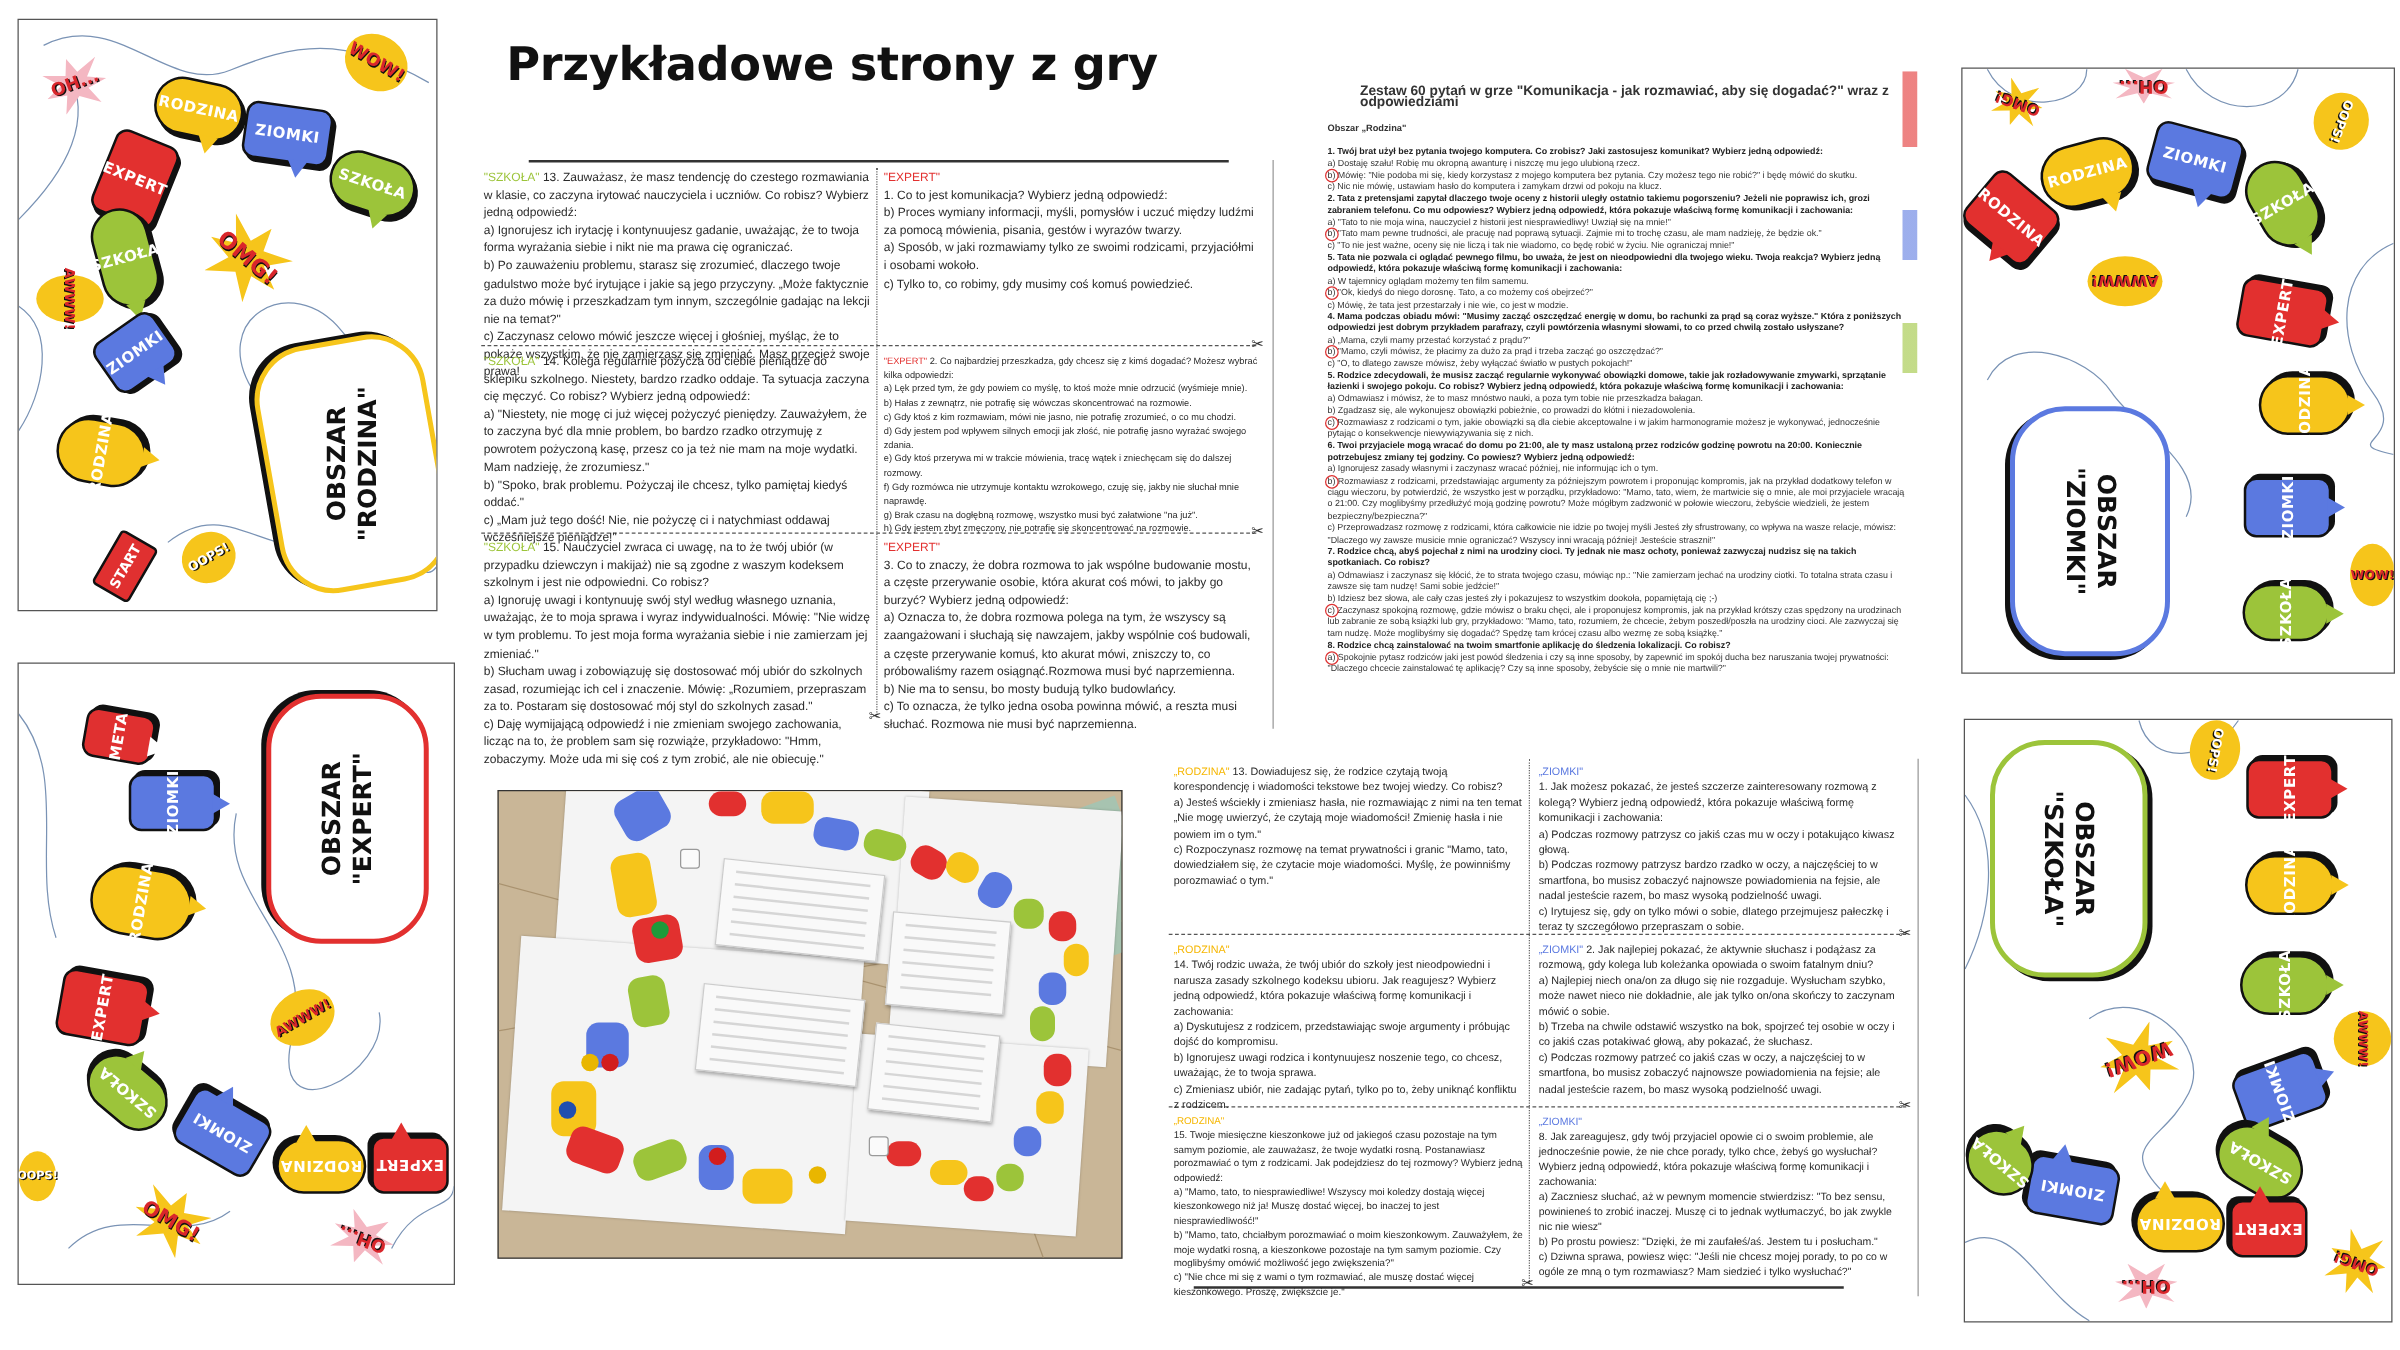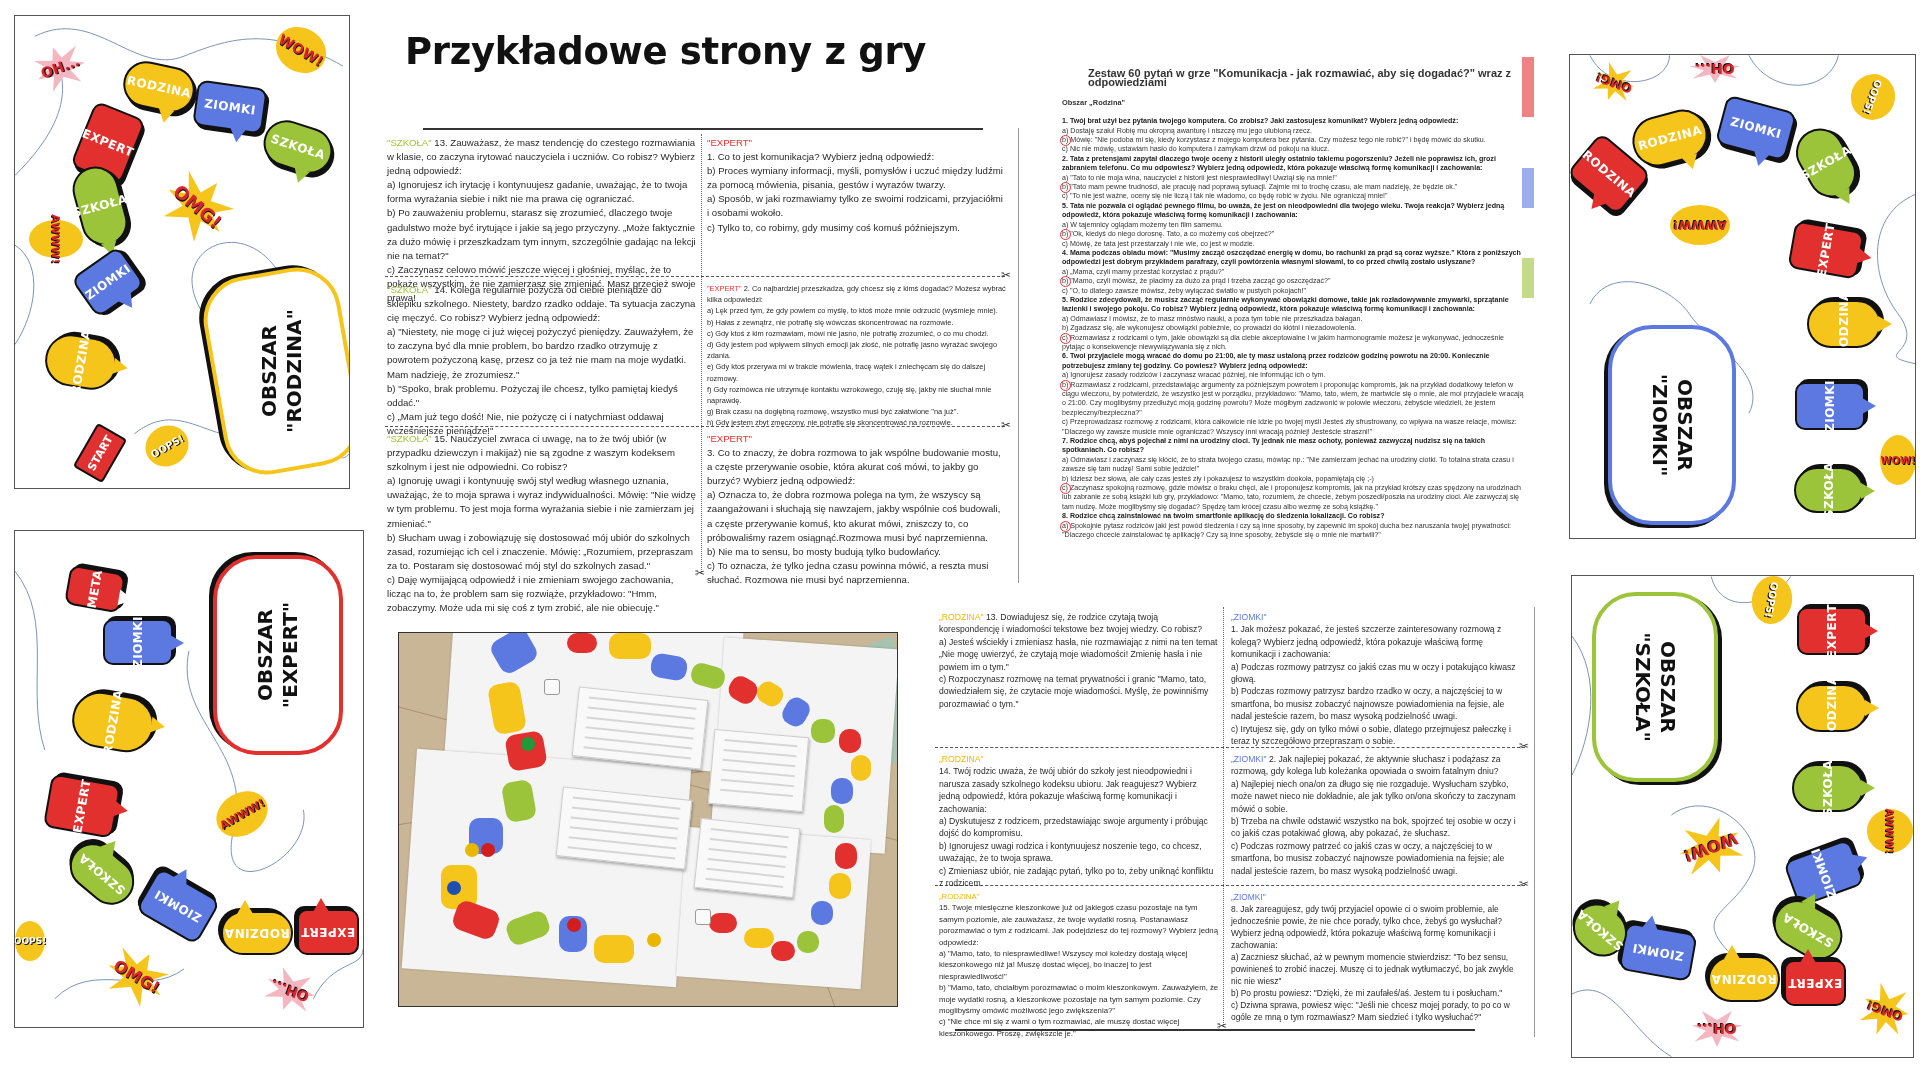--- a/index.html
+++ b/index.html
@@ -168,39 +168,39 @@
     <p>a) Ignoruję uwagi i kontynuuję swój styl według własnego uznania, uważając, że to moja sprawa i wyraz indywidualności. Mówię: "Nie widzę w tym problemu. To jest moja forma wyrażania siebie i nie zamierzam jej zmieniać."</p>
     <p>b) Słucham uwag i zobowiązuję się dostosować mój ubiór do szkolnych zasad, rozumiejąc ich cel i znaczenie. Mówię: „Rozumiem, przepraszam za to. Postaram się dostosować mój styl do szkolnych zasad."</p>
     <p>c) Daję wymijającą odpowiedź i nie zmieniam swojego zachowania, licząc na to, że problem sam się rozwiąże, przykładowo: "Hmm, zobaczymy. Może uda mi się coś z tym zrobić, ale nie obiecuję."</p>
   </div>
 
   <div class="col" style="left:324px;top:8px;width:300px;">
     <p class="cat" style="color:#e2302f;">"EXPERT"</p>
     <p>1. Co to jest komunikacja? Wybierz jedną odpowiedź:</p>
     <p>b) Proces wymiany informacji, myśli, pomysłów i uczuć między ludźmi za pomocą mówienia, pisania, gestów i wyrazów twarzy.</p>
     <p>a) Sposób, w jaki rozmawiamy tylko ze swoimi rodzicami, przyjaciółmi i osobami wokoło.</p>
-    <p>c) Tylko to, co robimy, gdy musimy coś komuś późniejszym.</p>
+    <p>c) Tylko to, co robimy, gdy musimy coś komuś powiedzieć.</p>
   </div>
   <div class="col" style="left:324px;top:155px;width:300px;font-size:7.4px;line-height:11.2px;">
     <p><span class="cat" style="color:#e2302f;">"EXPERT"</span><span> 2. Co najbardziej przeszkadza, gdy chcesz się z kimś dogadać? Możesz wybrać kilka odpowiedzi:</span></p>
     <p>a) Lęk przed tym, że gdy powiem co myślę, to ktoś może mnie odrzucić (wyśmieje mnie).</p>
     <p>b) Hałas z zewnątrz, nie potrafię się wówczas skoncentrować na rozmowie.</p>
     <p>c) Gdy ktoś z kim rozmawiam, mówi nie jasno, nie potrafię zrozumieć, o co mu chodzi.</p>
     <p>d) Gdy jestem pod wpływem silnych emocji jak złość, nie potrafię jasno wyrażać swojego zdania.</p>
     <p>e) Gdy ktoś przerywa mi w trakcie mówienia, tracę wątek i zniechęcam się do dalszej rozmowy.</p>
     <p>f) Gdy rozmówca nie utrzymuje kontaktu wzrokowego, czuję się, jakby nie słuchał mnie naprawdę.</p>
     <p>g) Brak czasu na dogłębną rozmowę, wszystko musi być załatwione "na już".</p>
     <p>h) Gdy jestem zbyt zmęczony, nie potrafię się skoncentrować na rozmowie.</p>
   </div>
   <div class="col" style="left:324px;top:304px;width:300px;">
     <p class="cat" style="color:#e2302f;">"EXPERT"</p>
     <p>3. Co to znaczy, że dobra rozmowa to jak wspólne budowanie mostu, a częste przerywanie osobie, która akurat coś mówi, to jakby go burzyć? Wybierz jedną odpowiedź:</p>
     <p>a) Oznacza to, że dobra rozmowa polega na tym, że wszyscy są zaangażowani i słuchają się nawzajem, jakby wspólnie coś budowali, a częste przerywanie komuś, kto akurat mówi, zniszczy to, co próbowaliśmy razem osiągnąć.Rozmowa musi być naprzemienna.</p>
     <p>b) Nie ma to sensu, bo mosty budują tylko budowlańcy.</p>
-    <p>c) To oznacza, że tylko jedna czasu powinna mówić, a reszta musi słuchać. Rozmowa nie musi być naprzemienna.</p>
+    <p>c) To oznacza, że tylko jedna osoba powinna mówić, a reszta musi słuchać. Rozmowa nie musi być naprzemienna.</p>
   </div>
 </div>
 
 <div class="answers">
   <div class="deco" style="right:0;top:0;width:12px;height:100%;background:linear-gradient(#e2302f 0 12%, transparent 12% 22%, #5b79e0 22% 30%, transparent 30% 40%, #9cc43a 40% 48%, transparent 48%);opacity:0.6;"></div>
   <div class="inner">
     <div class="title">Zestaw 60 pytań w grze "Komunikacja - jak rozmawiać, aby się dogadać?" wraz z odpowiedziami</div>
     <div class="area">Obszar „Rodzina"</div>
     <div>
       <div class="q">1. Twój brat użył bez pytania twojego komputera. Co zrobisz? Jaki zastosujesz komunikat? Wybierz jedną odpowiedź:</div>
@@ -227,21 +227,21 @@
       <div>c) "O, to dlatego zawsze mówisz, żeby wyłączać światło w pustych pokojach!"</div>
     </div>
     <div>
       <div class="q">5. Rodzice zdecydowali, że musisz zacząć regularnie wykonywać obowiązki domowe, takie jak rozładowywanie zmywarki, sprzątanie łazienki i swojego pokoju. Co robisz? Wybierz jedną odpowiedź, która pokazuje właściwą formę komunikacji i zachowania:</div>
       <div>a) Odmawiasz i mówisz, że to masz mnóstwo nauki, a poza tym tobie nie przeszkadza bałagan.</div>
       <div>b) Zgadzasz się, ale wykonujesz obowiązki pobieżnie, co prowadzi do kłótni i niezadowolenia.</div>
       <div class="correct">c) Rozmawiasz z rodzicami o tym, jakie obowiązki są dla ciebie akceptowalne i w jakim harmonogramie możesz je wykonywać, jednocześnie pytając o konsekwencje niewywiązywania się z nich.</div>
     </div>
     <div>
       <div class="q">6. Twoi przyjaciele mogą wracać do domu po 21:00, ale ty masz ustaloną przez rodziców godzinę powrotu na 20:00. Koniecznie potrzebujesz zmiany tej godziny. Co powiesz? Wybierz jedną odpowiedź:</div>
-      <div>a) Ignorujesz zasady rodziców i zaczynasz wracać później, nie informując ich o tym.</div>
+      <div>a) Ignorujesz zasady własnymi i zaczynasz wracać później, nie informując ich o tym.</div>
       <div class="correct">b) Rozmawiasz z rodzicami, przedstawiając argumenty za późniejszym powrotem i proponując kompromis, jak na przykład dodatkowy telefon w ciągu wieczoru, by potwierdzić, że wszystko jest w porządku, przykładowo: "Mamo, tato, wiem, że martwicie się o mnie, ale moi przyjaciele wracają o 21:00. Czy moglibyśmy przedłużyć moją godzinę powrotu? Może mógłbym zadzwonić w połowie wieczoru, żebyście wiedzieli, że jestem bezpieczny/bezpieczna?"</div>
       <div>c) Przeprowadzasz rozmowę z rodzicami, która całkowicie nie idzie po twojej myśli Jesteś zły sfrustrowany, co wpływa na wasze relacje, mówisz: "Dlaczego wy zawsze musicie mnie ograniczać? Wszyscy inni wracają później! Jesteście straszni!"</div>
     </div>
     <div>
       <div class="q">7. Rodzice chcą, abyś pojechał z nimi na urodziny cioci. Ty jednak nie masz ochoty, ponieważ zazwyczaj nudzisz się na takich spotkaniach. Co robisz?</div>
       <div>a) Odmawiasz i zaczynasz się kłócić, że to strata twojego czasu, mówiąc np.: "Nie zamierzam jechać na urodziny ciotki. To totalna strata czasu i zawsze się tam nudzę! Sami sobie jedźcie!"</div>
       <div>b) Idziesz bez słowa, ale cały czas jesteś zły i pokazujesz to wszystkim dookoła, popamiętają cię ;-)</div>
       <div class="correct">c) Zaczynasz spokojną rozmowę, gdzie mówisz o braku chęci, ale i proponujesz kompromis, jak na przykład krótszy czas spędzony na urodzinach lub zabranie ze sobą książki lub gry, przykładowo: "Mamo, tato, rozumiem, że chcecie, żebym poszedł/poszła na urodziny cioci. Ale zazwyczaj się tam nudzę. Może moglibyśmy się dogadać? Spędzę tam krócej czasu albo wezmę ze sobą książkę."</div>
     </div>
     <div>

